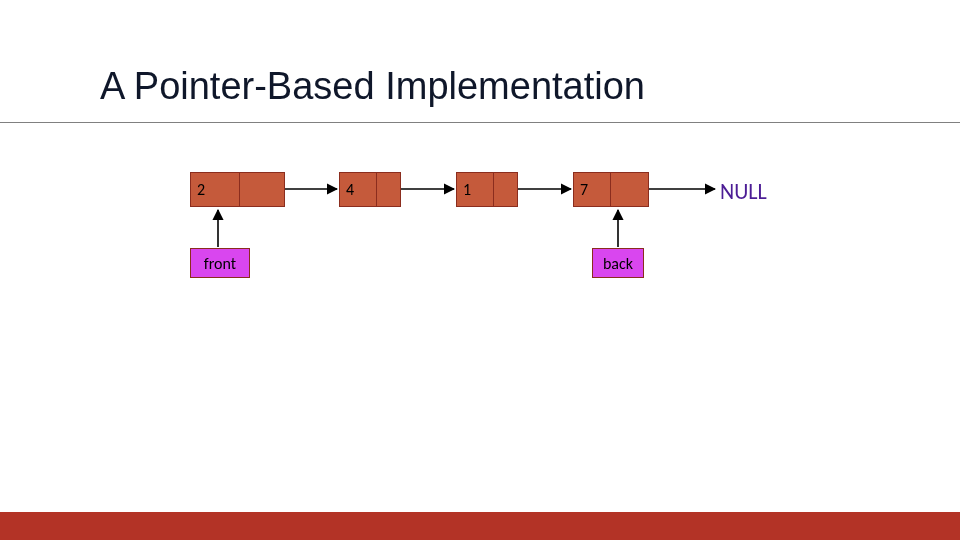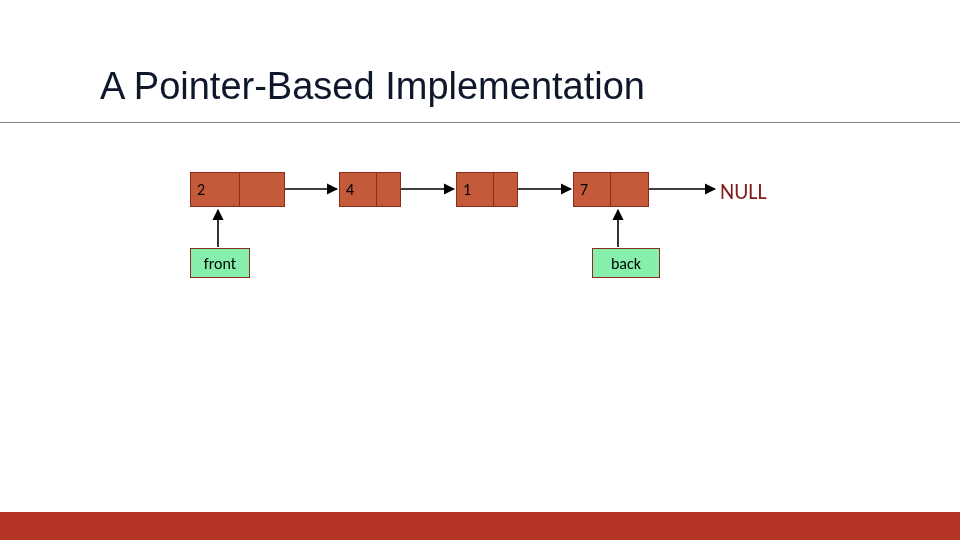--- a/index.html
+++ b/index.html
@@ -62,38 +62,38 @@
   .n1 { left: 339px; top: 172px; width: 62px; }
   .n1 .cell-data { width: 30px; } .n1 .cell-next { flex: 1; }
   .n2 { left: 456px; top: 172px; width: 62px; }
   .n2 .cell-data { width: 30px; } .n2 .cell-next { flex: 1; }
   .n3 { left: 573px; top: 172px; width: 76px; }
   .n3 .cell-data { width: 30px; } .n3 .cell-next { flex: 1; }
   
   .ptrbox {
     position: absolute;
     border: 1px solid #8b2d1e;
-    background: #86efac;
+    background: #d946ef;
     display: flex;
     align-items: center;
     justify-content: center;
     font-size: 16px;
     color: #000;
     box-sizing: border-box;
     height: 30px;
   }
   .front { left: 190px; top: 248px; width: 60px; }
-  .back  { left: 592px; top: 248px; width: 68px; }
+  .back  { left: 592px; top: 248px; width: 52px; }
   
   .null {
     position: absolute;
     left: 720px;
     top: 178px;
     font-size: 22px;
-    color: #7f1d1d;
+    color: #4c1d95;
   }
   
   svg.arrows {
     position: absolute;
     left: 0;
     top: 0;
     width: 960px;
     height: 540px;
     pointer-events: none;
   }

